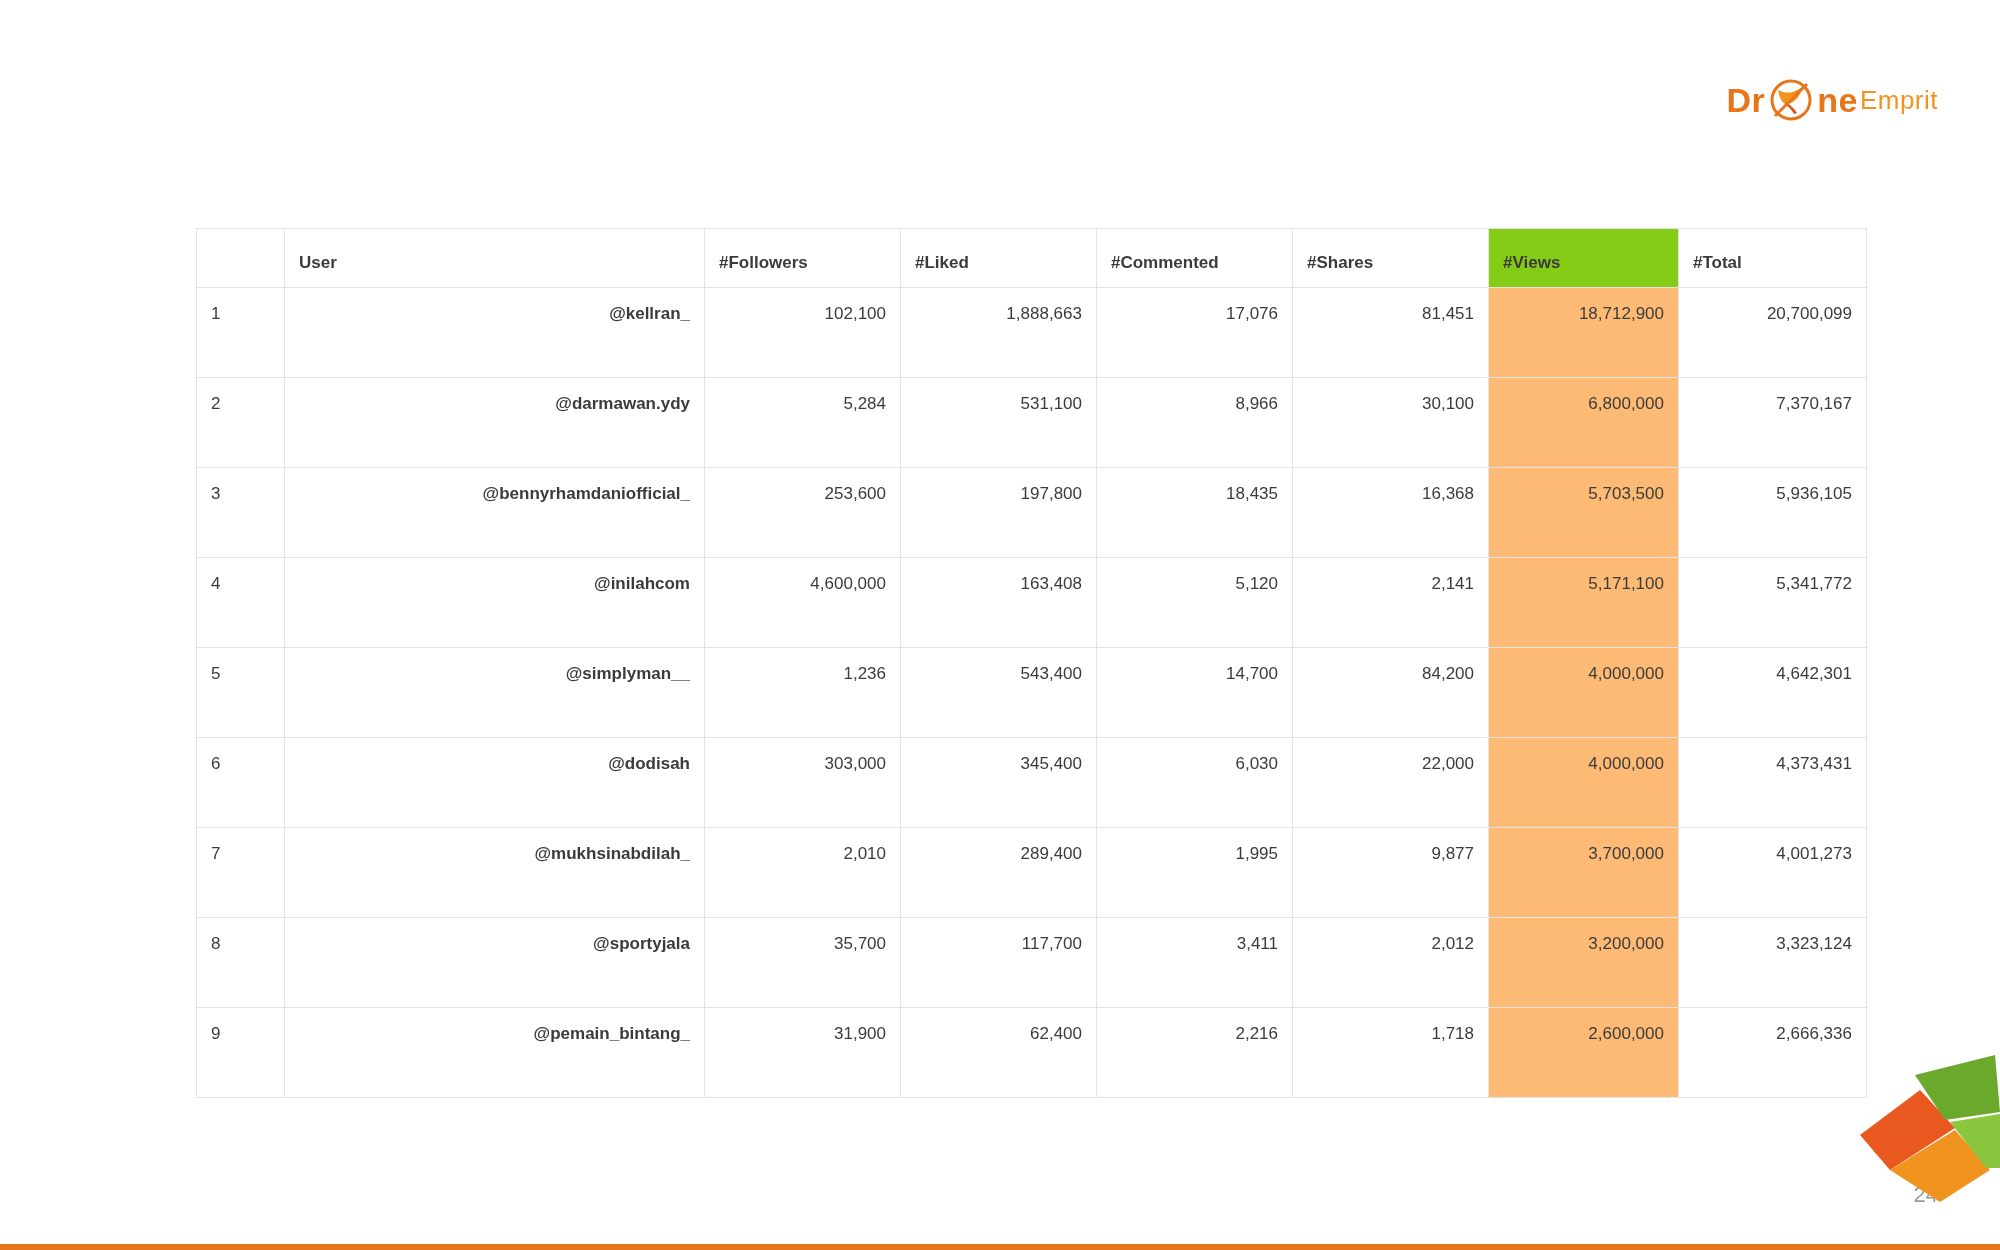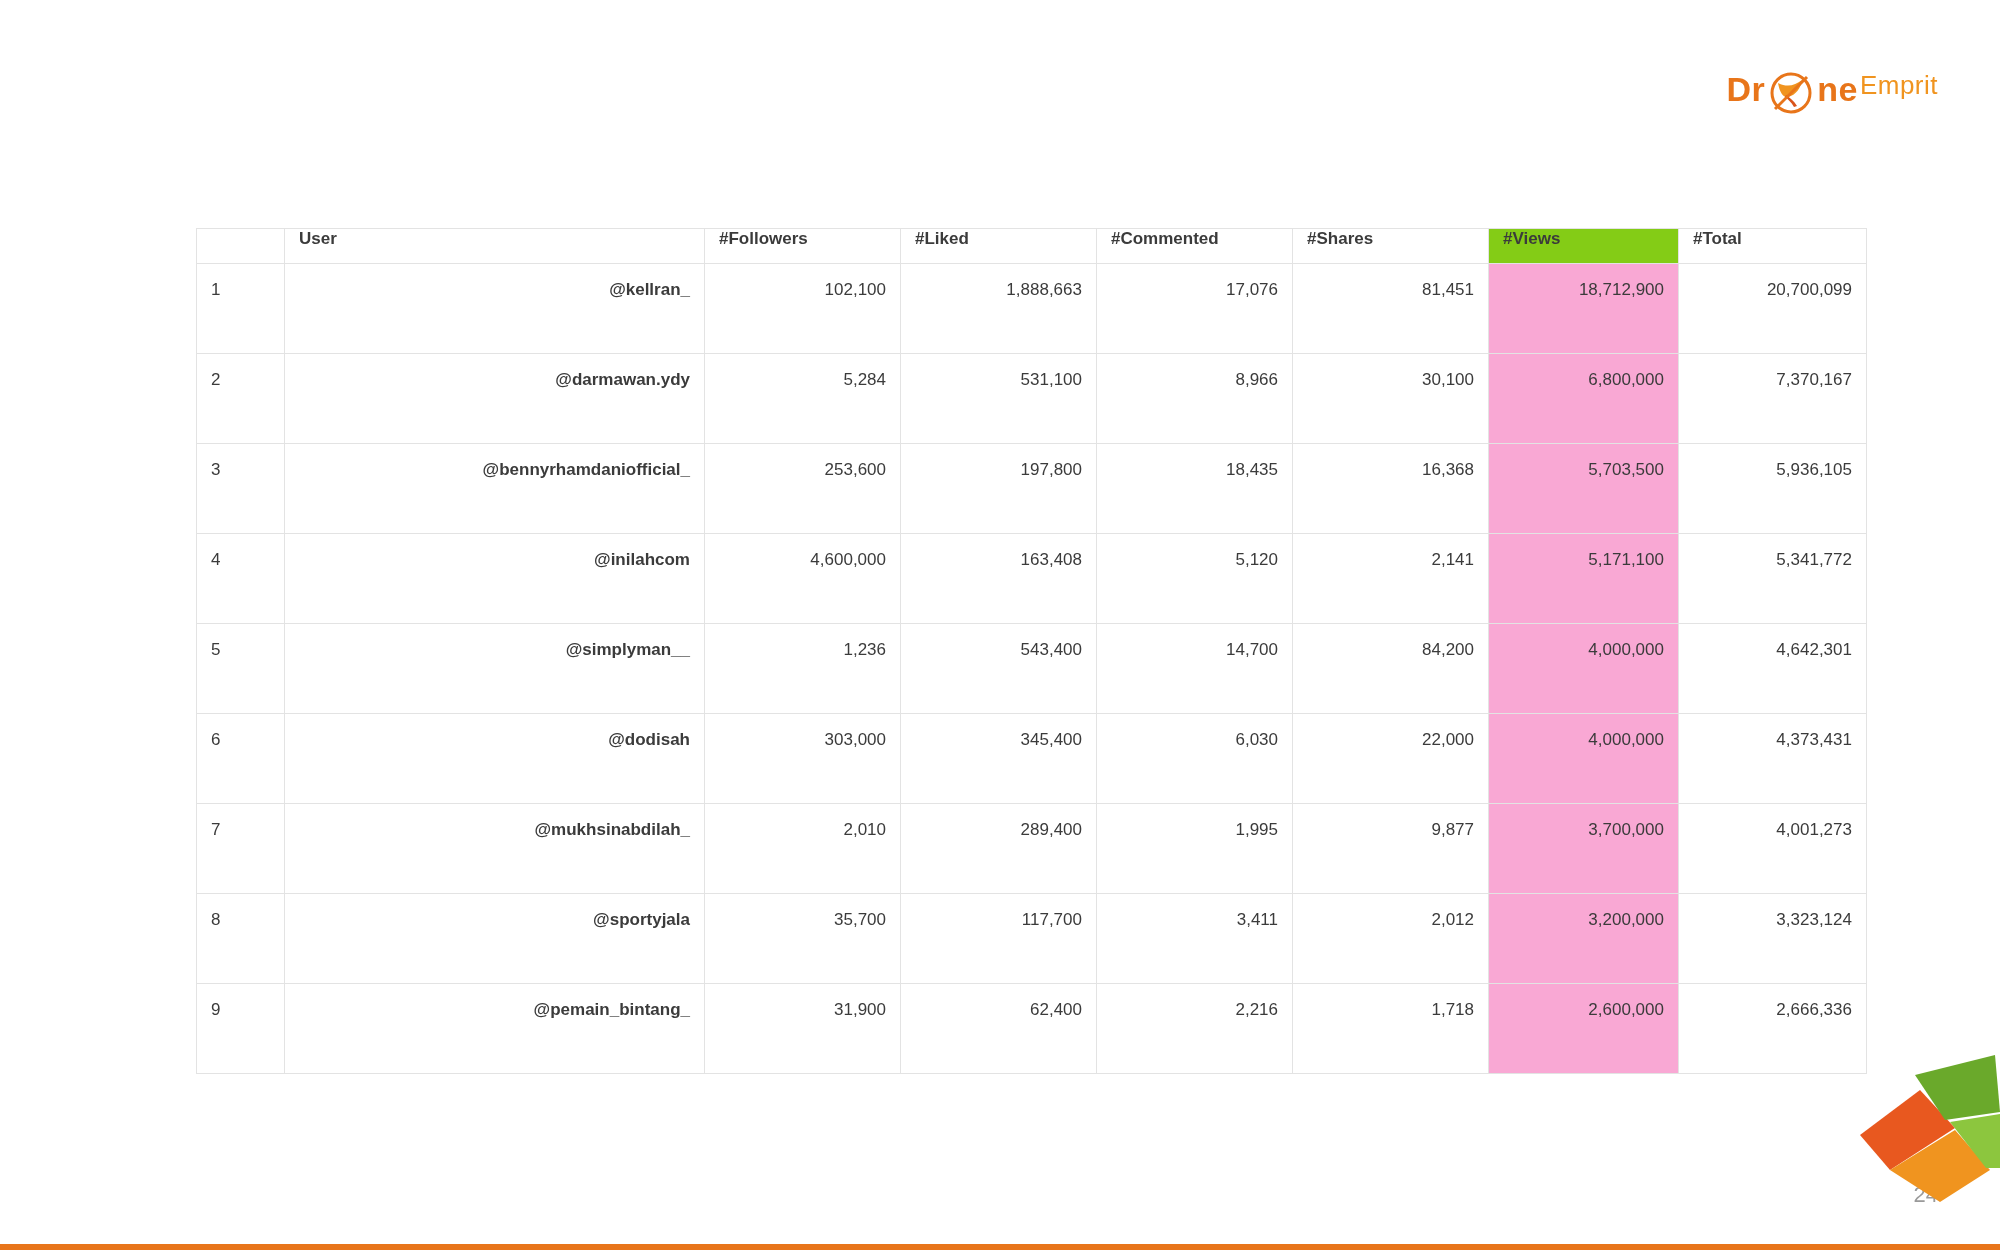--- a/index.html
+++ b/index.html
@@ -34,21 +34,21 @@
     white-space: nowrap;
   }
 
   
   .logo {
     position: absolute;
     right: 62px;
     top: 70px;
     height: 60px;
     display: flex;
-    align-items: flex-start;
+    align-items: center;
     gap: 2px;
     margin-left: 11px;
   }
   .logo-text-1 {
     font-size: 34px;
     font-weight: bold;
     color: #e8751a;
     letter-spacing: 0.5px;
   }
   .logo-text-2 {
@@ -81,21 +81,21 @@
   table.data th, table.data td {
     border: 1px solid #e3e3e3;
     font-size: 17px;
     color: #3b3b3b;
     vertical-align: top;
     padding: 16px 14px 14px 14px;
   }
   table.data thead th {
     font-weight: bold;
     text-align: left;
-    padding-top: 0;
+    padding-top: 24px;
     padding-bottom: 12px;
     height: 22px;
   }
   .col-rank { width: 88px; }
   .col-user { width: 420px; }
   .col-num  { width: 196px; }
   .col-views { width: 190px; }
   .col-total { width: 188px; }
 
   td.rank { text-align: left; }
@@ -105,21 +105,21 @@
     font-weight: bold;
     padding-right: 34px;
   }
   td.num {
     text-align: right;
     padding-right: 34px;
   }
   td.views {
     text-align: right;
     padding-right: 34px;
-    background: #f9a8d4;
+    background: #fdba74;
   }
   th.views-h { background: #84cc16; }
   td.total {
     text-align: right;
     padding-right: 52px;
   }
   tbody tr { height: 90px; }
   tbody tr:first-child { height: 90px; }
 
   

